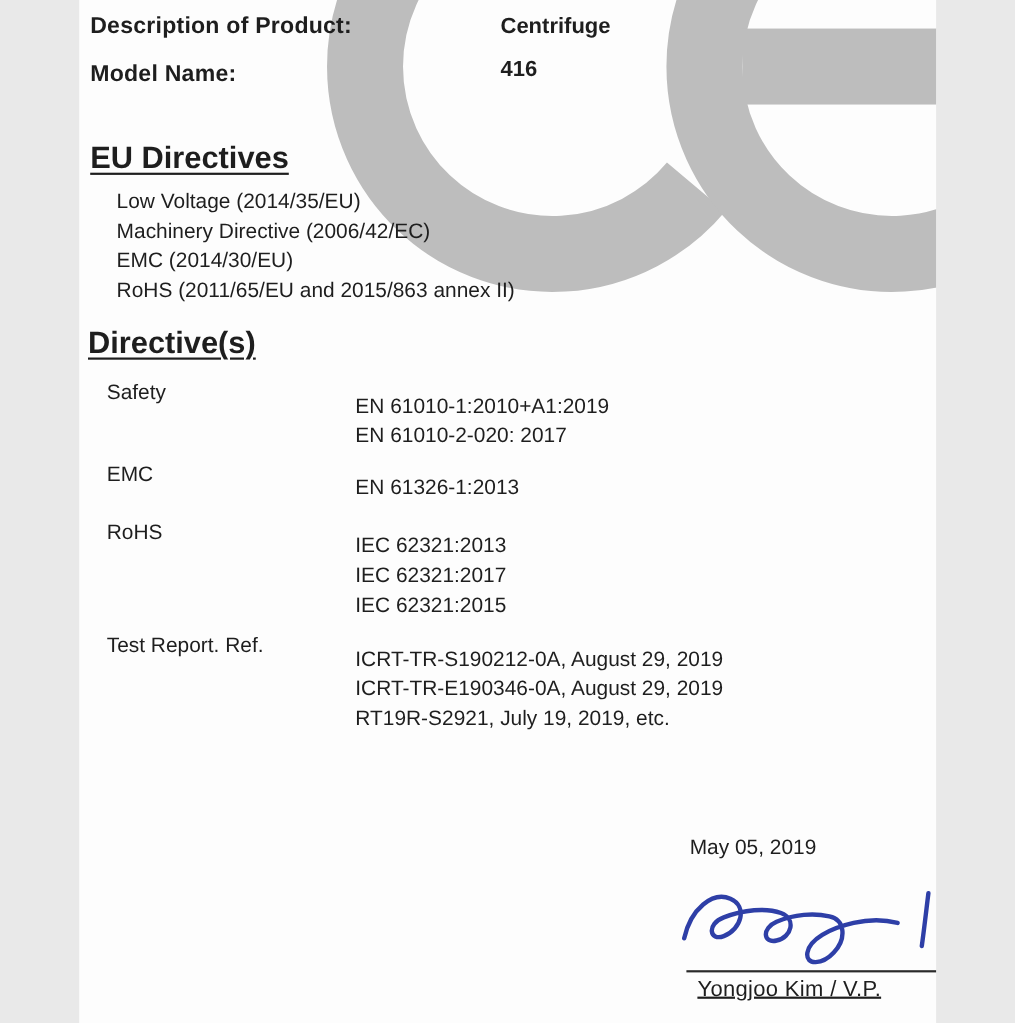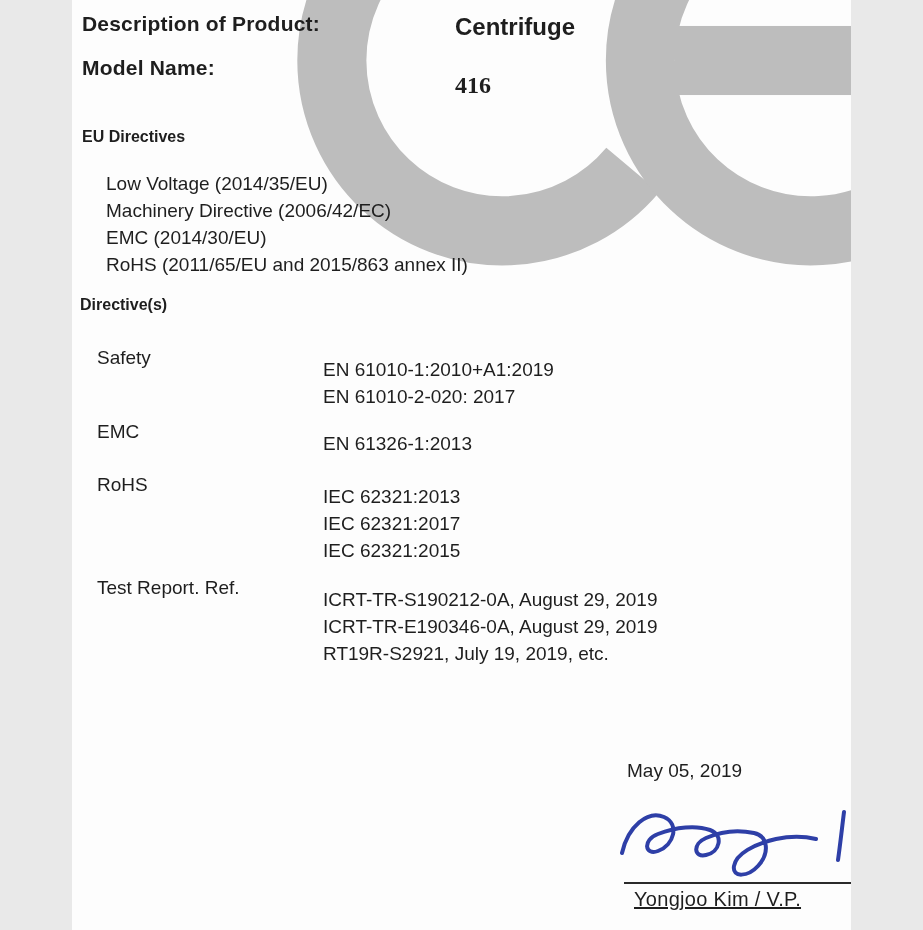--- a/index.html
+++ b/index.html
@@ -12,25 +12,26 @@
     font-family:"Liberation Sans", sans-serif;
     color:#1e1e1e;
   }
 
   
   .ce{position:absolute;left:200px;top:-170px;width:700px;height:461px;z-index:0;}
 
   .content{position:absolute;inset:0;z-index:1;}
 
   .hdr-label{position:absolute;left:10px;font-size:21px;font-weight:bold;letter-spacing:0.2px;}
-  .hdr-value{position:absolute;left:383px;font-size:24px;font-weight:bold;}
+  .hdr-value{position:absolute;left:383px;font-size:20px;font-weight:bold;}
 
   .section-heading{
     position:absolute;
-    font-size:16px;font-weight:bold;
+    font-size:28px;font-weight:bold;
+    text-decoration:underline;
     text-decoration-thickness:2px;
     text-underline-offset:4px;
   }
 
   .directives{position:absolute;left:34px;top:170px;font-size:19px;}
   .directives div{line-height:27px;}
 
   .srow{position:absolute;left:0;width:100%;font-size:19px;}
   .srow .slabel{position:absolute;left:25px;top:0;line-height:27px;white-space:nowrap;}
   .srow .svals{position:absolute;left:251px;top:0;margin-top:12px;}
@@ -55,21 +56,21 @@
     <path d="M 726.7 131.1 A 185 185 0 1 0 726.7 368.9" fill="none" stroke="#bdbdbd" stroke-width="75" stroke-linecap="butt"></path>
     <rect x="437.5" y="212.5" width="370" height="75" fill="#bdbdbd"></rect>
   </svg>
 
   <div class="content">
 
     <div class="hdr-label" style="top:12px;">Description of Product:</div>
     <div class="hdr-value" style="top:13px;">Centrifuge</div>
 
     <div class="hdr-label" style="top:56px;">Model Name:</div>
-    <div class="hdr-value" style="top:72px;font-family:Liberation Serif, serif;">416</div>
+    <div class="hdr-value" style="top:52px;">416</div>
 
     <div class="section-heading" style="left:10px;top:128px;">EU Directives</div>
     <div class="directives">
       <div>Low Voltage (2014/35/EU)</div>
       <div>Machinery Directive (2006/42/EC)</div>
       <div>EMC (2014/30/EU)</div>
       <div>RoHS (2011/65/EU and 2015/863 annex II)</div>
     </div>
 
     <div class="section-heading" style="left:8px;top:296px;">Directive(s)</div>

